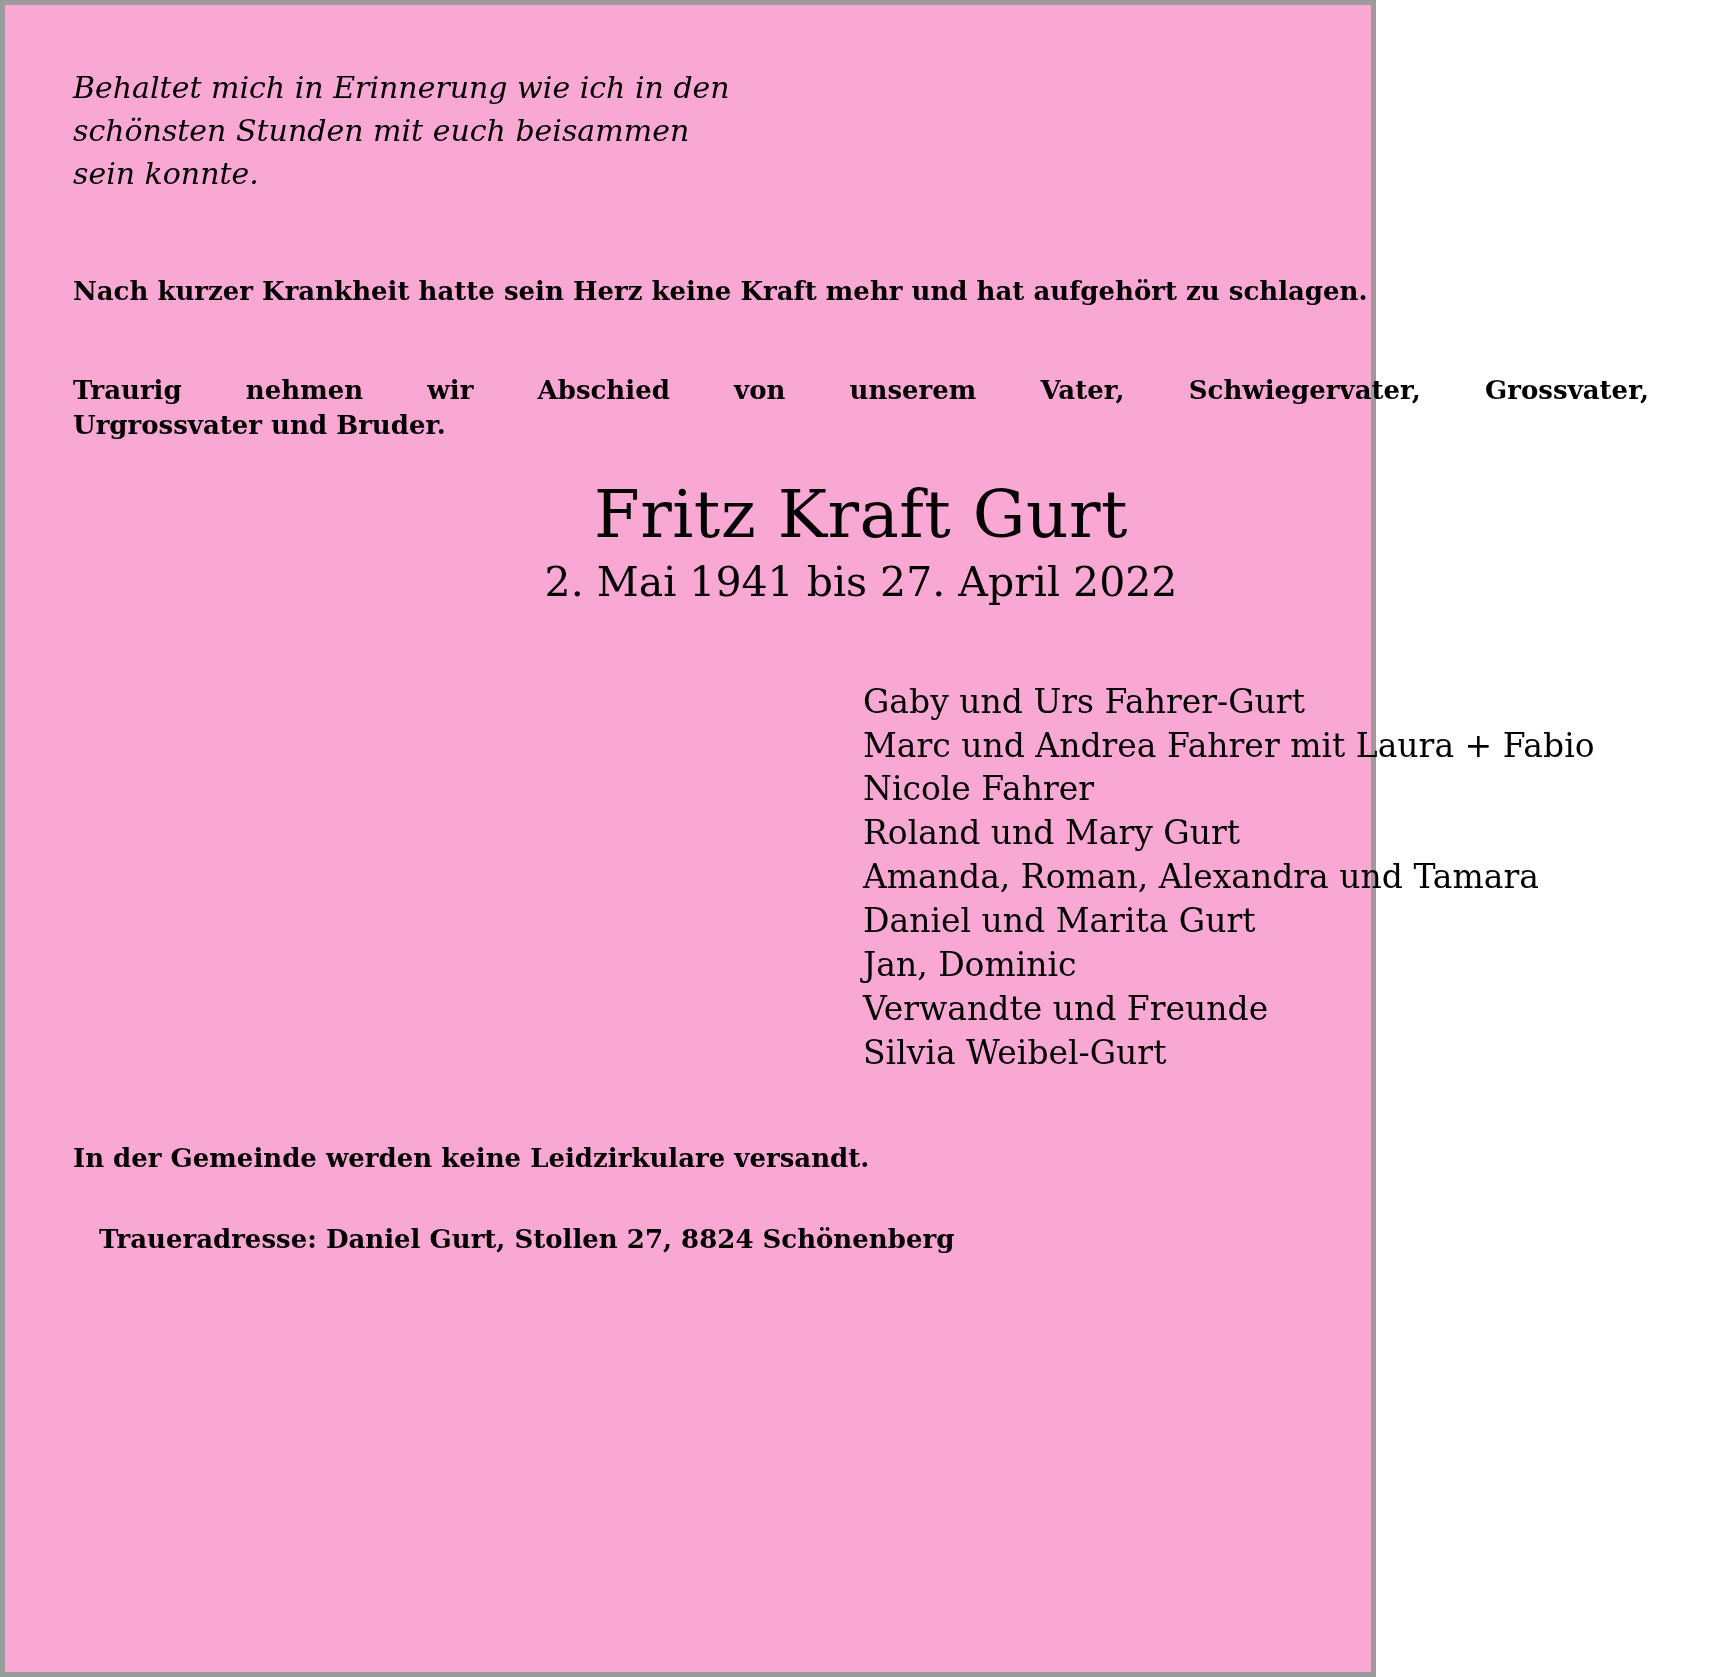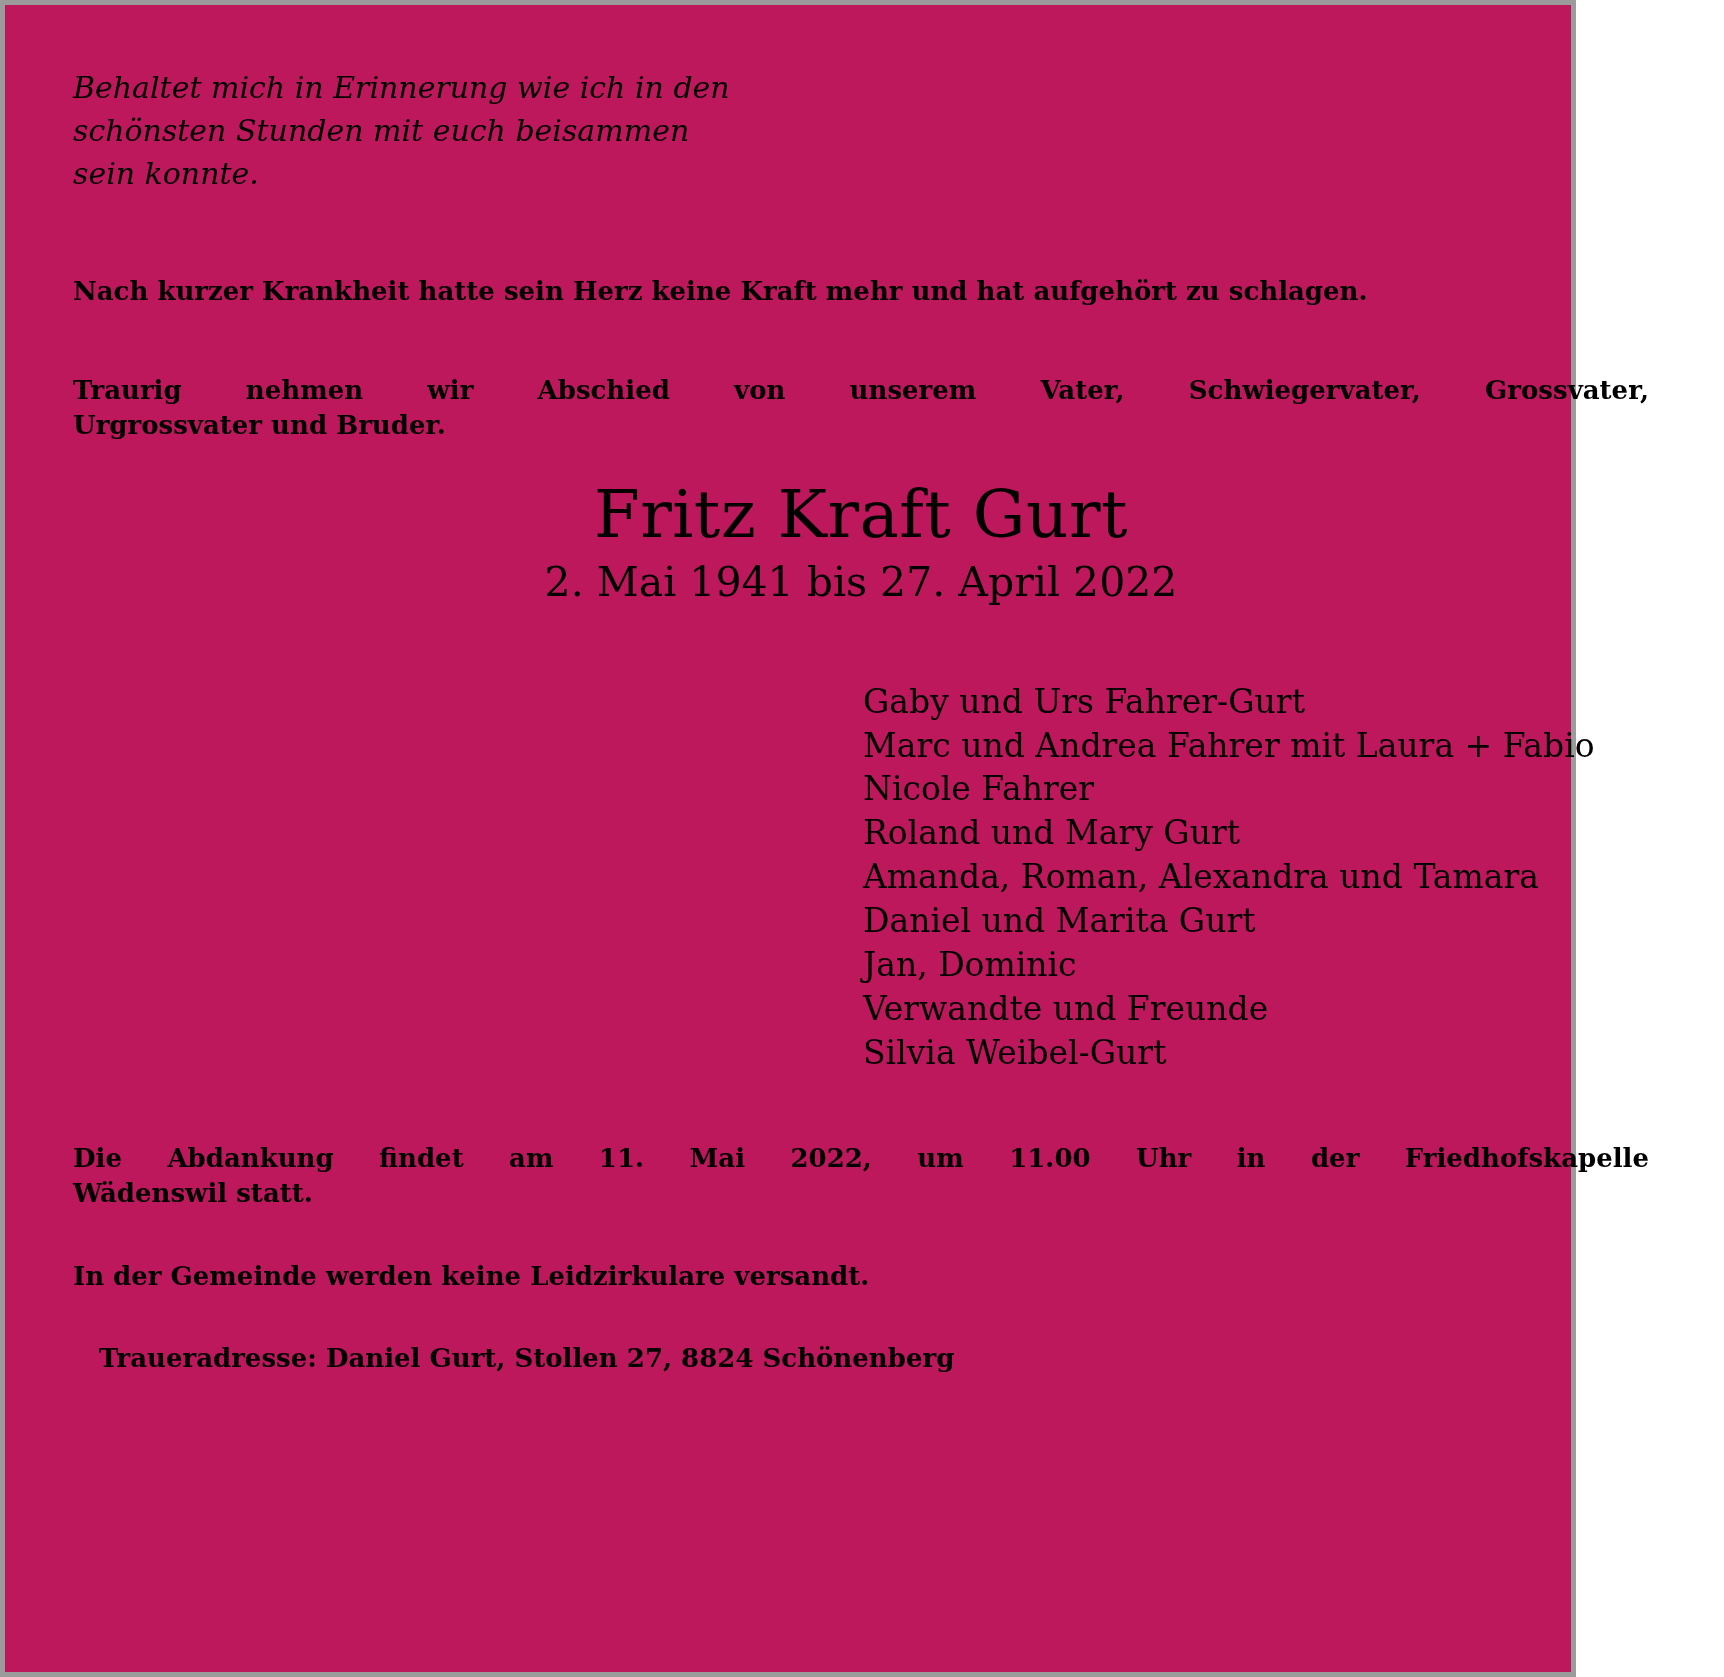--- a/index.html
+++ b/index.html
@@ -8,24 +8,24 @@
     background: #ffffff;
   }
   body {
     width: 1724px;
     height: 1677px;
     font-family: "DejaVu Serif", serif;
     color: #000000;
   }
   .page {
     box-sizing: border-box;
-    width: 1576px;
+    width: 1376px;
     height: 1677px;
     border: 5px solid #9b9b9b;
-    background: #be185d;
+    background: #f9a8d4;
     padding: 56px 68px 0 68px;
   }
   .inner {
     width: 1576px;
     margin: 0 auto;
   }
   .epitaph {
     font-style: italic;
     font-size: 30px;
     line-height: 1.43;
@@ -112,22 +112,18 @@
       <div>Nicole Fahrer</div>
       <div>Roland und Mary Gurt</div>
       <div>Amanda, Roman, Alexandra und Tamara</div>
       <div>Daniel und Marita Gurt</div>
       <div>Jan, Dominic</div>
       <div>Verwandte und Freunde</div>
       <div>Silvia Weibel-Gurt</div>
     </div>
 
     <div class="closing">
-      <div class="para block-gap-1 justify-2line">
-        <span class="l1">Die Abdankung findet am 11. Mai 2022, um 11.00 Uhr in der Friedhofskapelle</span>
-        <span class="l2">Wädenswil statt.</span>
-      </div>
       <div class="para block-gap-3">In der Gemeinde werden keine Leidzirkulare versandt.</div>
       <div class="para block-gap-4">Traueradresse: Daniel Gurt, Stollen 27, 8824 Schönenberg</div>
     </div>
 
   </div>
 </div>
 
 </body></html>

